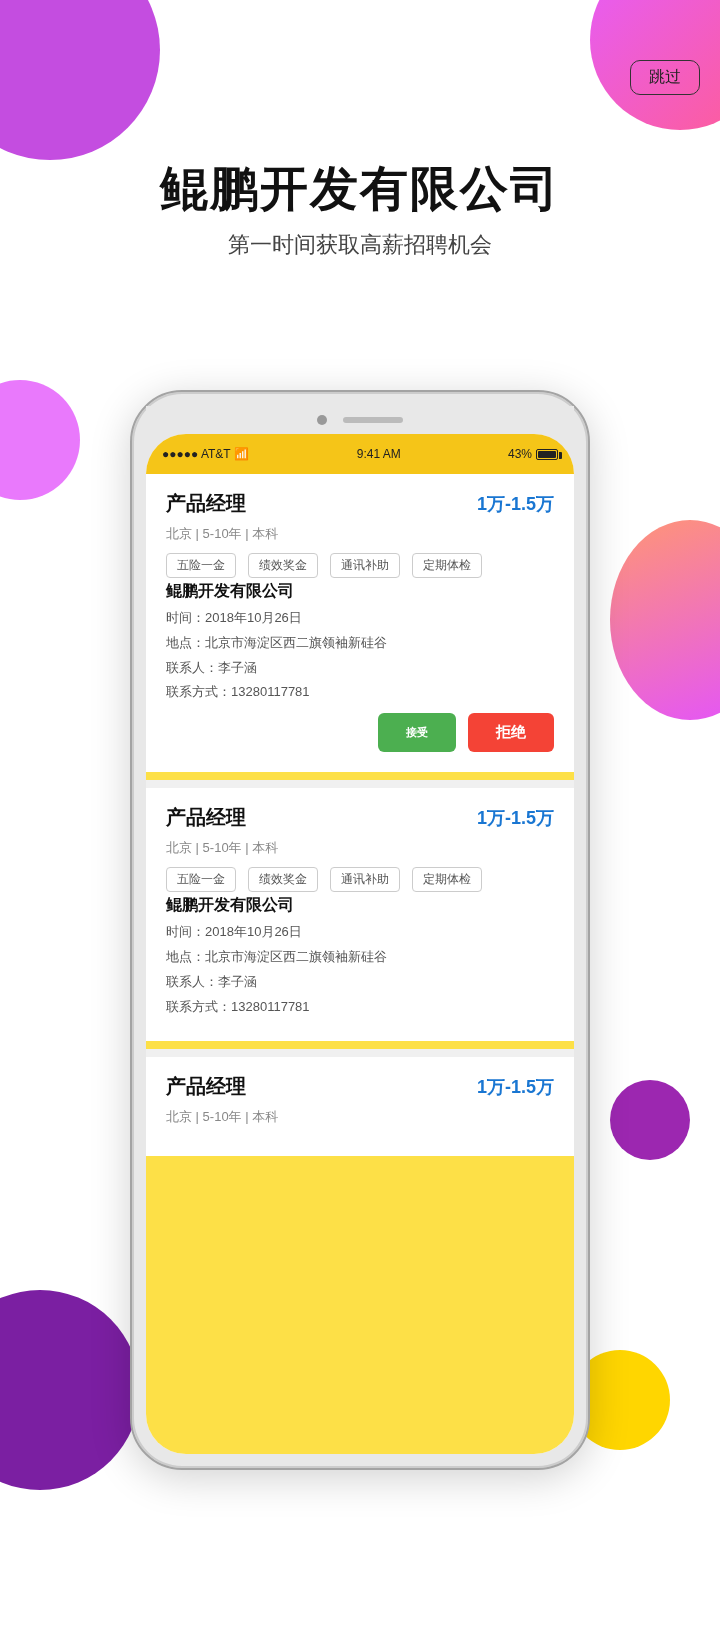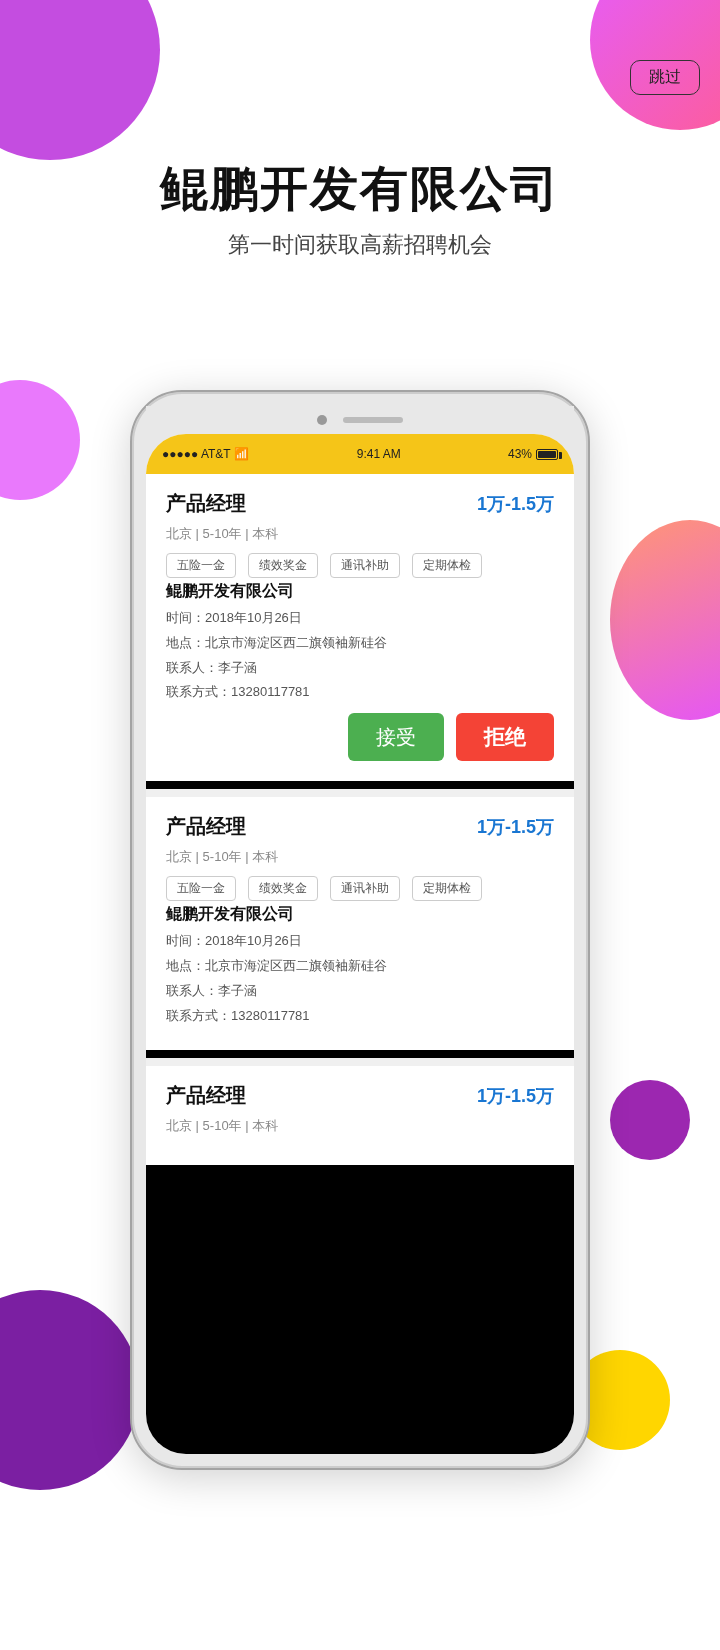--- a/index.html
+++ b/index.html
@@ -191,21 +191,21 @@
       border-radius: 3px;
     }
     .phone-camera {
       width: 10px; height: 10px;
       background: #999;
       border-radius: 50%;
     }
 
     
     .phone-content {
-      background: #000000;
+      background: #fde047;
       height: 980px;
       overflow: hidden;
     }
 
     
     .job-card {
       background: #fff;
       margin-bottom: 8px;
       padding: 16px 20px 20px;
     }
@@ -261,31 +261,31 @@
       justify-content: flex-end;
       gap: 12px;
       margin-top: 10px;
     }
     .btn-accept {
       background: #4caf50;
       color: #fff;
       border: none;
       border-radius: 6px;
       padding: 10px 28px;
-      font-size: 20px;
-      font-weight: 400;
+      font-size: 11px;
+      font-weight: 700;
       cursor: pointer;
     }
     .btn-reject {
       background: #f44336;
       color: #fff;
       border: none;
       border-radius: 6px;
       padding: 10px 28px;
-      font-size: 21px;
+      font-size: 15px;
       font-weight: 600;
       cursor: pointer;
     }
     .btn-rejected {
       background: #f44336;
       color: #fff;
       border: none;
       border-radius: 6px;
       padding: 10px 28px;
       font-size: 15px;

